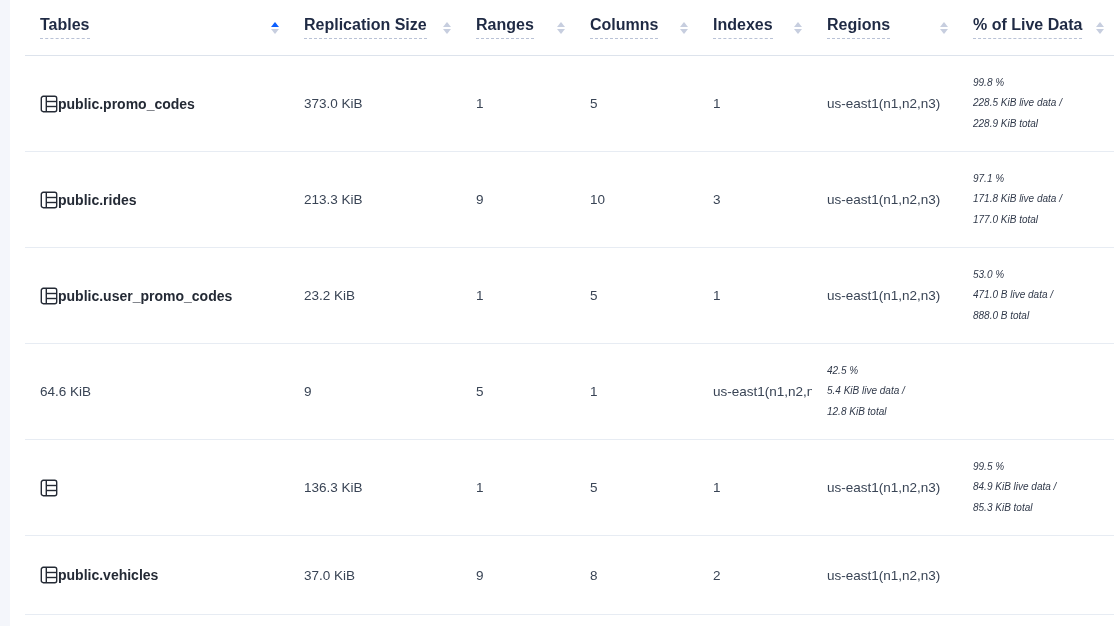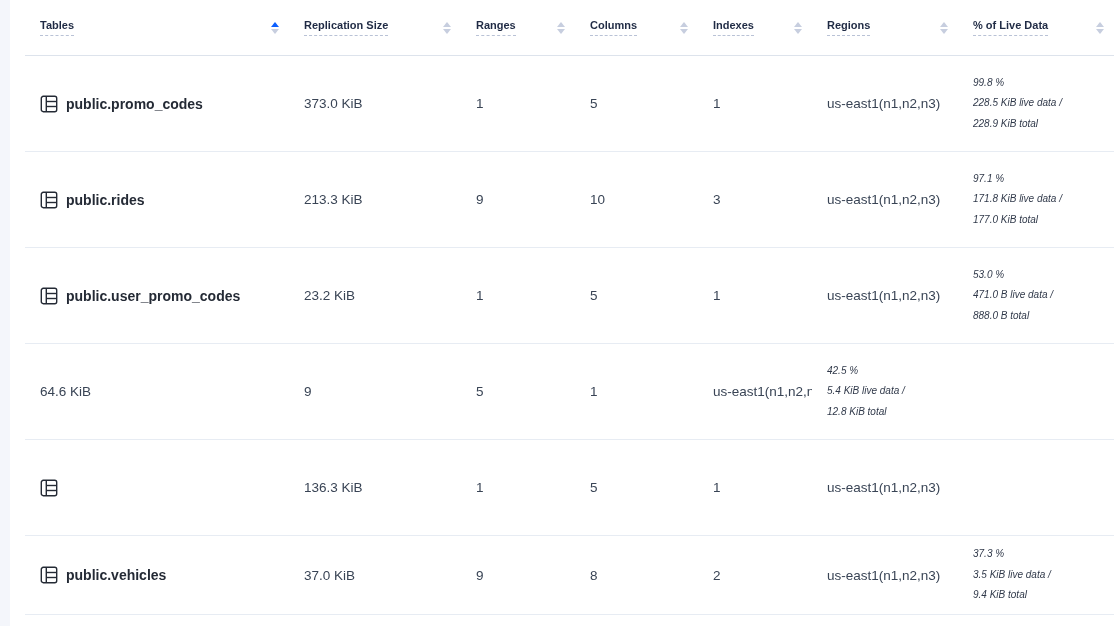--- a/index.html
+++ b/index.html
@@ -26,21 +26,21 @@
     height: 56px;
     align-items: center;
     border-bottom: 1px solid #dde3ec;
   }
   .hcell {
     display: flex; align-items: center; justify-content: space-between;
     padding: 0 10px 0 15px;
     cursor: pointer;
   }
   .hlabel {
-    font-size: 11px; font-weight: 700; color: #1f2a44;
+    font-size: 16px; font-weight: 700; color: #1f2a44;
     border-bottom: 1px dashed #b9c2d6;
     padding-bottom: 4px;
     white-space: nowrap;
   }
   .sort { display: inline-flex; flex-direction: column; align-items: center; flex: none; margin-left: 8px; }
   .tri { width: 0; height: 0; border-left: 4px solid transparent; border-right: 4px solid transparent; display: block; }
   .tri-up { border-bottom: 5px solid #c7cedf; margin-bottom: 2px; }
   .tri-down { border-top: 5px solid #c7cedf; }
   .sorted-asc .tri-up { border-bottom-color: #0b5fff; }
 
@@ -51,21 +51,21 @@
     border-bottom: 1px solid #e7ecf3;
   }
   .row:last-child { height: 79px; }
   .cell {
     padding: 0 10px 0 15px;
     font-size: 13.5px;
     color: #394455;
     white-space: nowrap;
     overflow: hidden;
   }
-  .c-name { display: flex; align-items: center; gap: 8px; }
+  .c-name { display: flex; align-items: center; }
   .tbl-icon { display: inline-flex; flex: none; }
   .name { font-size: 14px; font-weight: 700; color: #242a35; cursor: pointer; }
   .c-live { font-size: 10px; line-height: 20.5px; color: #30394a; font-style: italic; }
 </style>
 </head>
 <body>
 
 <div class="left-gutter"></div>
 
 <div class="table-wrap">
@@ -218,39 +218,39 @@
               <line x1="6.3" y1="6.5" x2="16.7" y2="6.5" stroke="#242a35" stroke-width="1.4"></line>
               <line x1="6.3" y1="11.5" x2="16.7" y2="11.5" stroke="#242a35" stroke-width="1.4"></line>
             </svg>
         </span>
       </div>
       <div class="cell">136.3 KiB</div>
       <div class="cell">1</div>
       <div class="cell">5</div>
       <div class="cell">1</div>
       <div class="cell">us-east1(n1,n2,n3)</div>
+      <div class="cell c-live">
+        <div>99.5 %</div>
+        <div>84.9 KiB live data /</div>
+        <div>85.3 KiB total</div>
+      </div>
     </div>
 
     <div class="row">
       <div class="cell c-name">
         <span class="tbl-icon">
           <svg width="18" height="18" viewBox="0 0 18 18">
               <rect x="1.3" y="1.3" width="15.4" height="15.4" rx="2" fill="none" stroke="#242a35" stroke-width="1.4"></rect>
               <line x1="6.3" y1="1.3" x2="6.3" y2="16.7" stroke="#242a35" stroke-width="1.4"></line>
               <line x1="6.3" y1="6.5" x2="16.7" y2="6.5" stroke="#242a35" stroke-width="1.4"></line>
               <line x1="6.3" y1="11.5" x2="16.7" y2="11.5" stroke="#242a35" stroke-width="1.4"></line>
             </svg>
         </span>
         <span class="name">public.vehicles</span>
       </div>
       <div class="cell">37.0 KiB</div>
       <div class="cell">9</div>
       <div class="cell">8</div>
       <div class="cell">2</div>
       <div class="cell">us-east1(n1,n2,n3)</div>
-      <div class="cell c-live">
-        <div>37.3 %</div>
-        <div>3.5 KiB live data /</div>
-        <div>9.4 KiB total</div>
-      </div>
     </div>
   </div>
 </div>
 
 </body></html>

